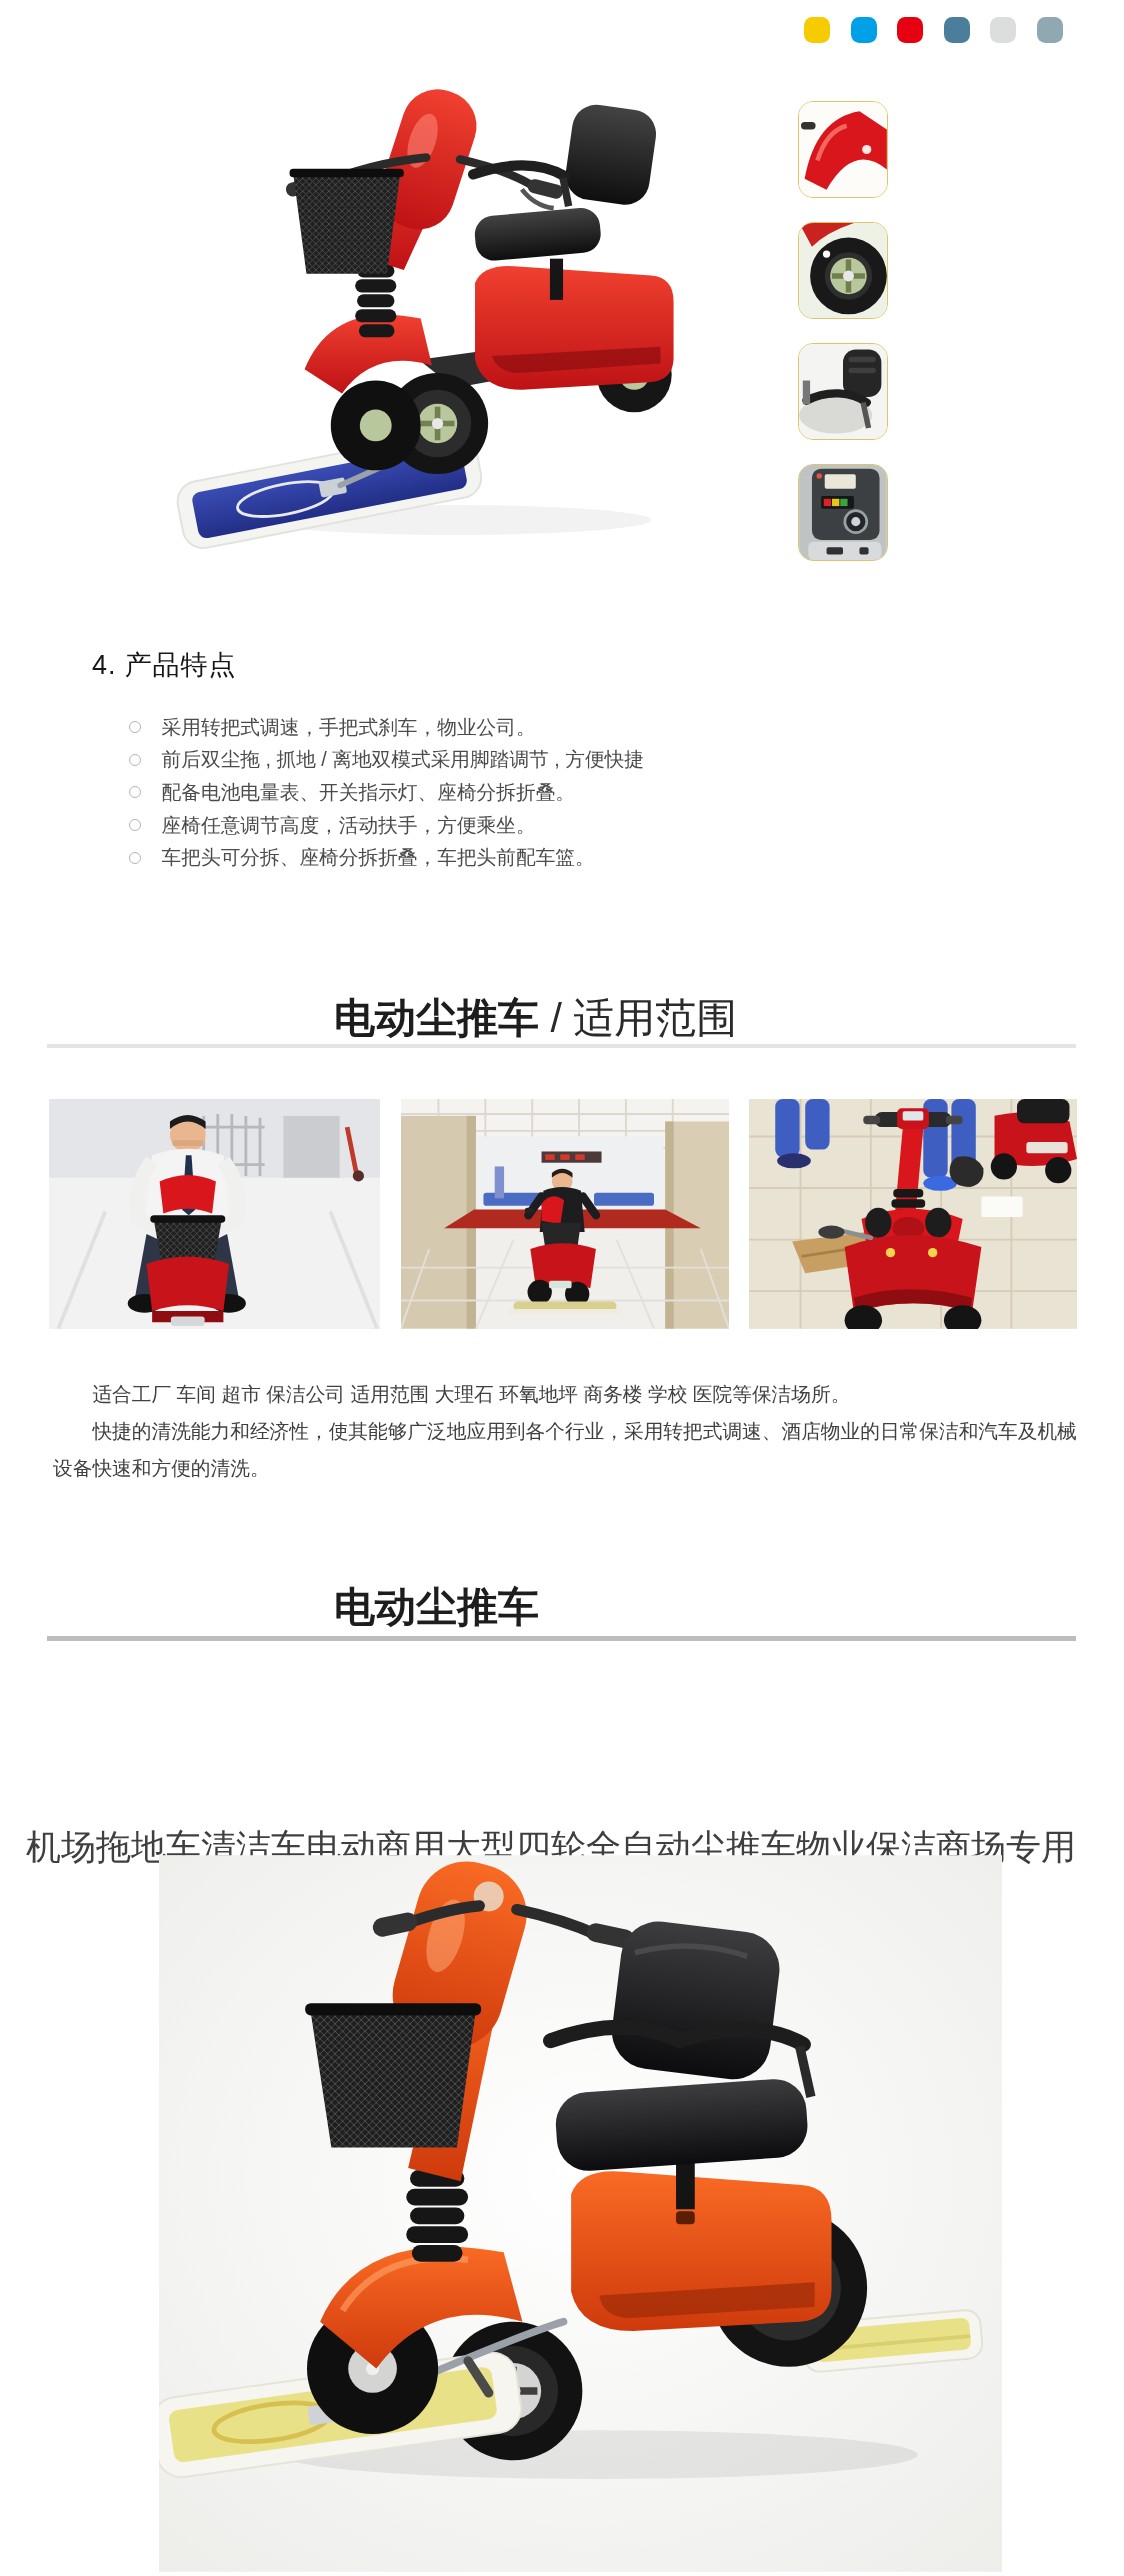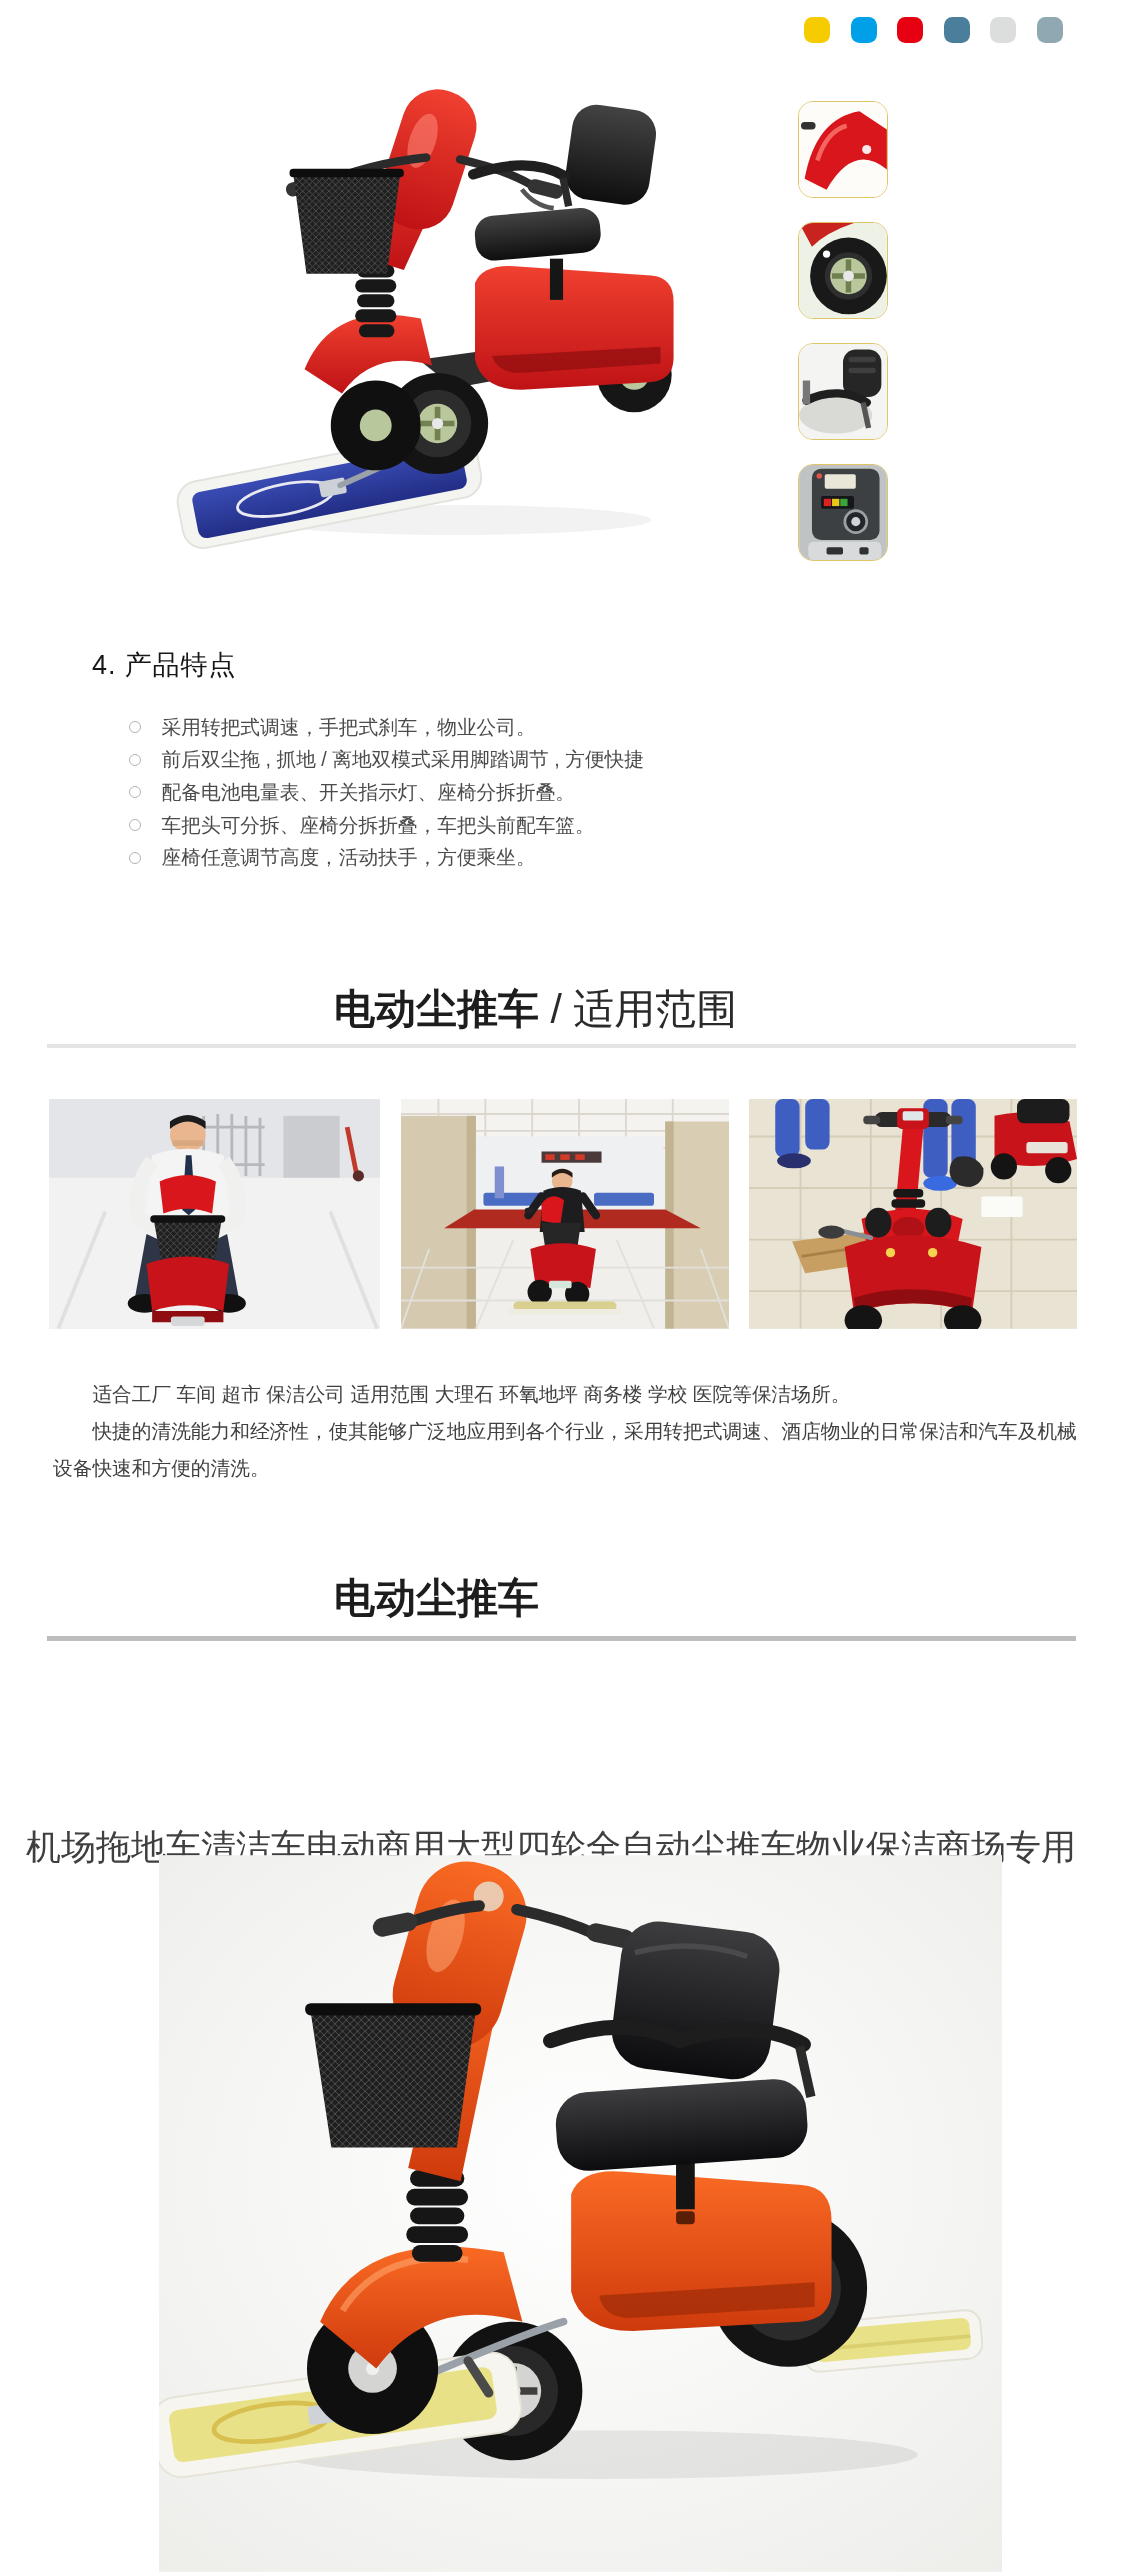--- a/index.html
+++ b/index.html
@@ -28,21 +28,21 @@
   .features-heading { font-size:27px; font-weight:normal; color:#171717; letter-spacing:0.9px; }
   .features-list { list-style:none; margin-top:34px; }
   .features-list li { display:flex; align-items:center; margin-bottom:12px; height:20.6px; }
   .bullet-circle {
     width:12px; height:12px; border:1.9px solid #b4b4b4; border-radius:50%;
     margin-left:37px; margin-right:20.6px; flex:0 0 auto; background:#fff;
   }
   .feature-text { font-size:19.7px; color:#4b4b4b; white-space:nowrap; }
 
   
-  .section-header { position:absolute; left:334px; font-size:41px; color:#222; white-space:nowrap; }
+  .section-header { position:absolute; left:334px; font-size:41px; color:#222; white-space:nowrap;margin-top:9px; }
   .section-header .bold-part { font-weight:bold; color:#1d1d1d; }
   .section-header .rest-part { font-weight:normal; color:#2a2a2a; }
   .rule { position:absolute; left:47px; width:1029px; }
   .rule-1 { top:1044px; height:3.7px; background:#e4e4e4; }
   .rule-2 { top:1636px; height:4.7px; background:#bdbdbd; }
 
   
   .gallery { position:absolute; left:49px; top:1099px; display:flex; gap:20.6px; }
   .gallery-photo { height:230px; overflow:hidden; background:#eee; }
   .gallery-photo svg { display:block; }
@@ -228,25 +228,25 @@
     <li>
       <span class="bullet-circle"></span>
       <span class="feature-text">前后双尘拖 , 抓地 / 离地双模式采用脚踏调节 , 方便快捷</span>
     </li>
     <li>
       <span class="bullet-circle"></span>
       <span class="feature-text">配备电池电量表、开关指示灯、座椅分拆折叠。</span>
     </li>
     <li>
       <span class="bullet-circle"></span>
-      <span class="feature-text">车把头可分拆、座椅分拆折叠，车把头前配车篮。</span>
+      <span class="feature-text">座椅任意调节高度，活动扶手，方便乘坐。</span>
     </li>
     <li>
       <span class="bullet-circle"></span>
-      <span class="feature-text">座椅任意调节高度，活动扶手，方便乘坐。</span>
+      <span class="feature-text">车把头可分拆、座椅分拆折叠，车把头前配车篮。</span>
     </li>
   </ul>
 </div>
 
 <div class="section-header" style="top:982px;">
   <span class="bold-part">电动尘推车</span><span class="rest-part"> / 适用范围</span>
 </div>
 <div class="rule rule-1"></div>
 
 <div class="gallery">

